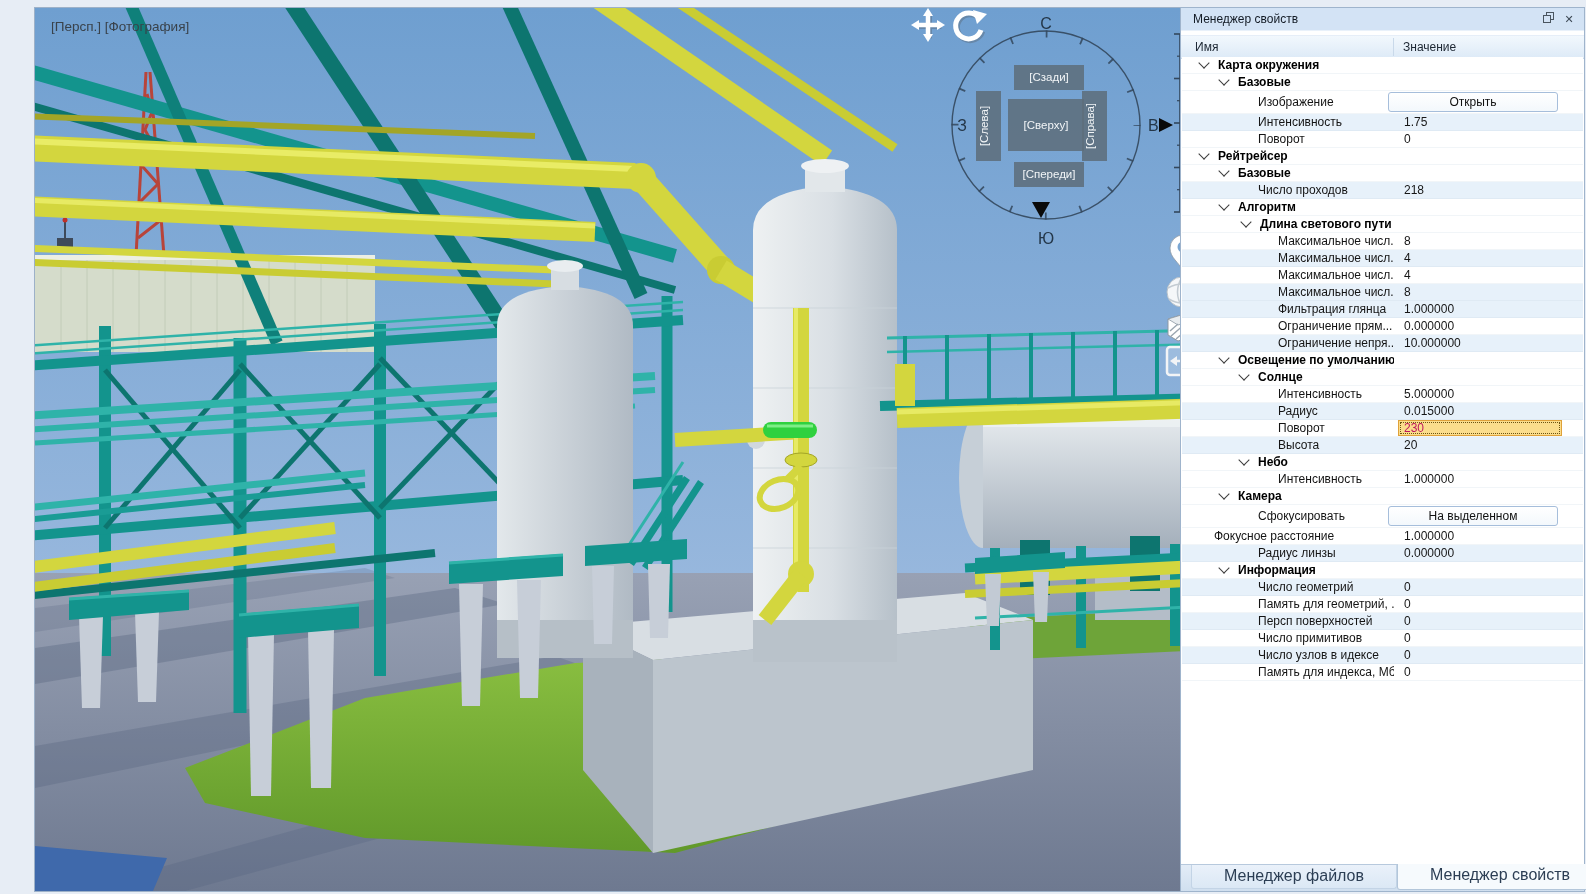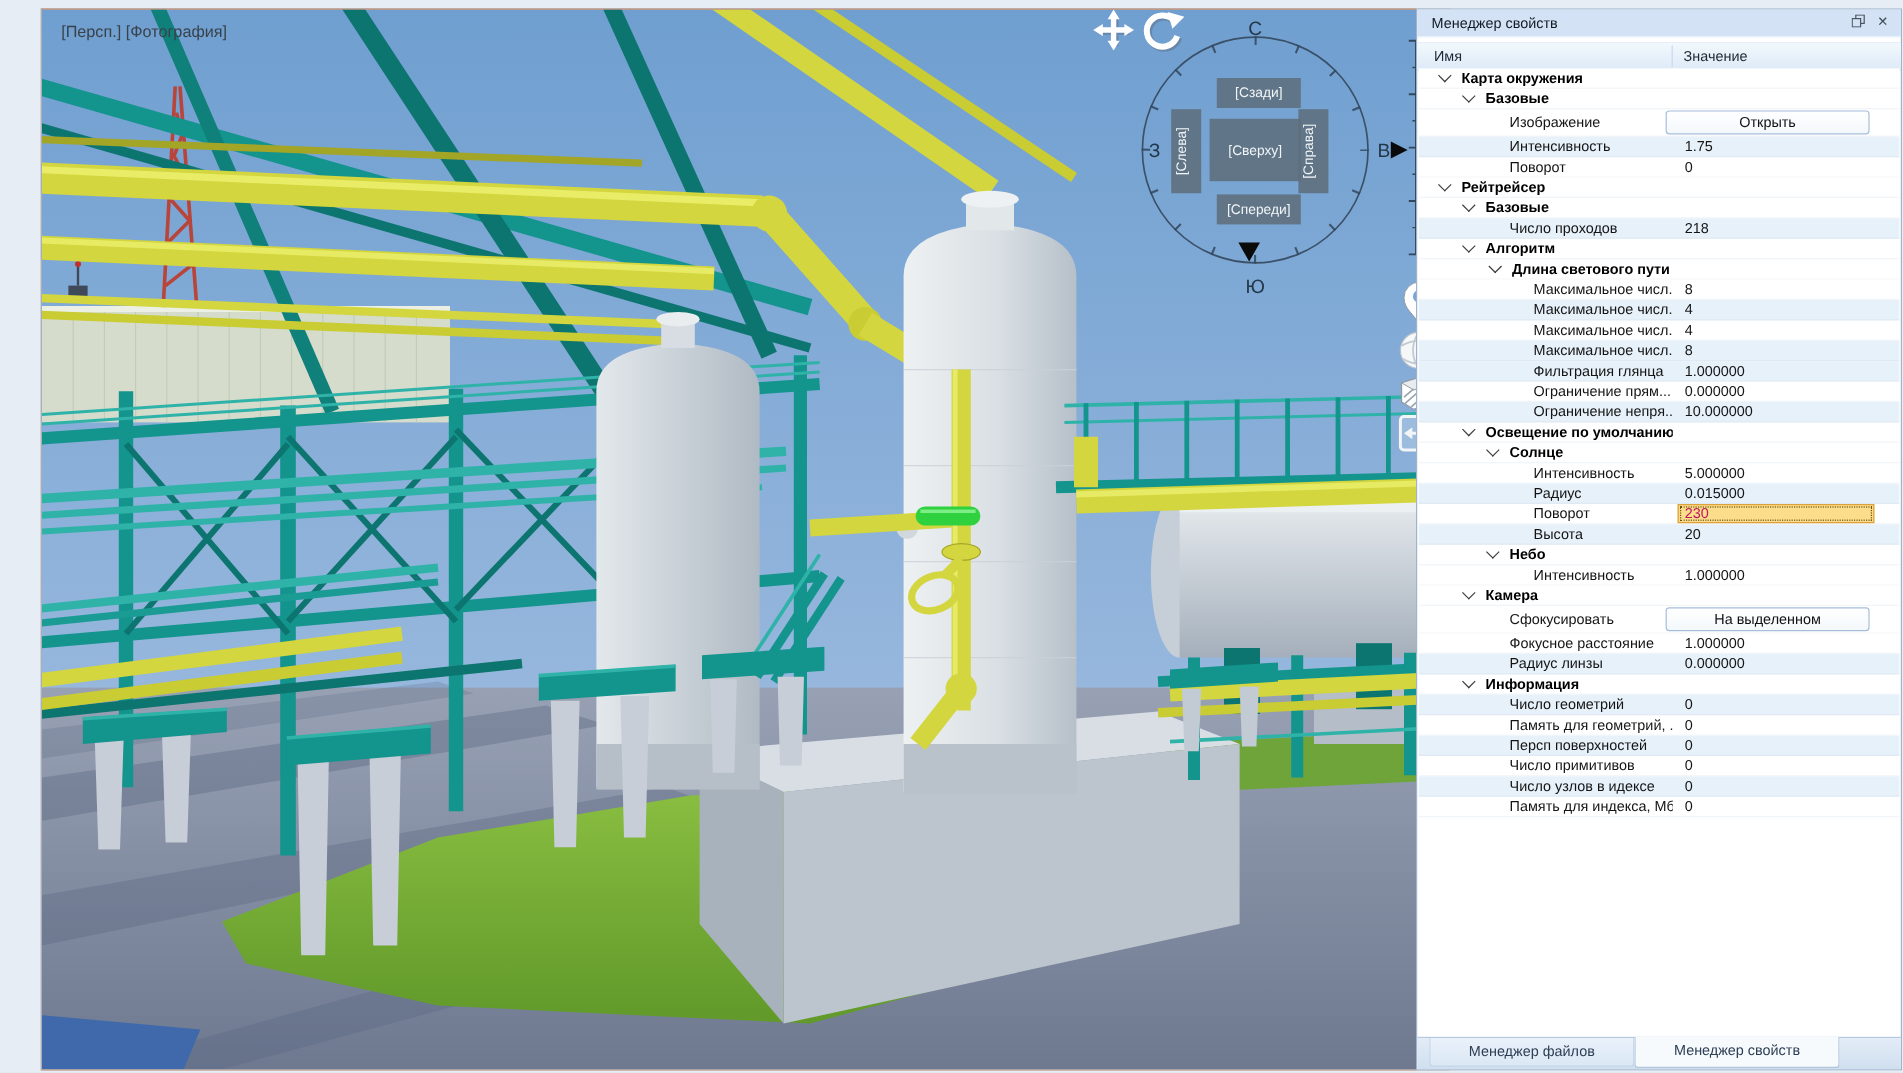--- a/index.html
+++ b/index.html
@@ -38,21 +38,21 @@
   .pv{margin-left:10px;color:#161616;white-space:nowrap;}
   .cellbtn{margin-left:-6px;width:170px;height:20px;line-height:18px;box-sizing:border-box;
            border:1px solid #a6bedb;border-radius:3px;background:linear-gradient(#ffffff,#f3f8fc);
            text-align:center;color:#111;cursor:default;}
   .editcell{margin-left:4px;width:164px;height:16px;line-height:14px;box-sizing:border-box;
             background:#fbdd8c;border:1px solid #dfa139;outline:1px dotted #6b5310;outline-offset:-3px;
             padding:0 5px;color:#be185d;}
   .tabbar{position:absolute;left:0;right:0;bottom:0;height:26px;
           background:linear-gradient(#e3ecf7,#d0dfef);border-top:1px solid #b7c9dd;
           display:flex;align-items:flex-start;}
-  .tab{height:23px;line-height:22px;font-size:12px;color:#2c3e54;padding:0 32px;
+  .tab{height:23px;line-height:22px;font-size:16px;color:#2c3e54;padding:0 32px;
        border:1px solid #c3d4e6;border-top:none;border-radius:0 0 3px 3px;
        background:linear-gradient(#eaf1fa,#dbe8f5);margin-top:0;cursor:default;white-space:nowrap;}
   .tab.first{margin-left:10px;}
   .tab.active{background:#f6fafd;border-color:#b3c6da;margin-top:-1px;height:25px;}
 </style>
 </head>
 <body>
 
 <div class="app">
 
@@ -606,21 +606,21 @@
         </div>
         <div class="prow tall">
           <div class="pname" style="padding-left: 76px;">
             <span>Сфокусировать</span>
           </div>
           <div class="pvalue">
             <div class="cellbtn">На выделенном</div>
           </div>
         </div>
         <div class="prow">
-          <div class="pname" style="padding-left: 76px;">
+          <div class="pname" style="padding-left: 32px;">
             <span>Фокусное расстояние</span>
           </div>
           <div class="pvalue">
             <span class="pv">1.000000</span>
           </div>
         </div>
         <div class="prow alt">
           <div class="pname" style="padding-left: 76px;">
             <span>Радиус линзы</span>
           </div>

